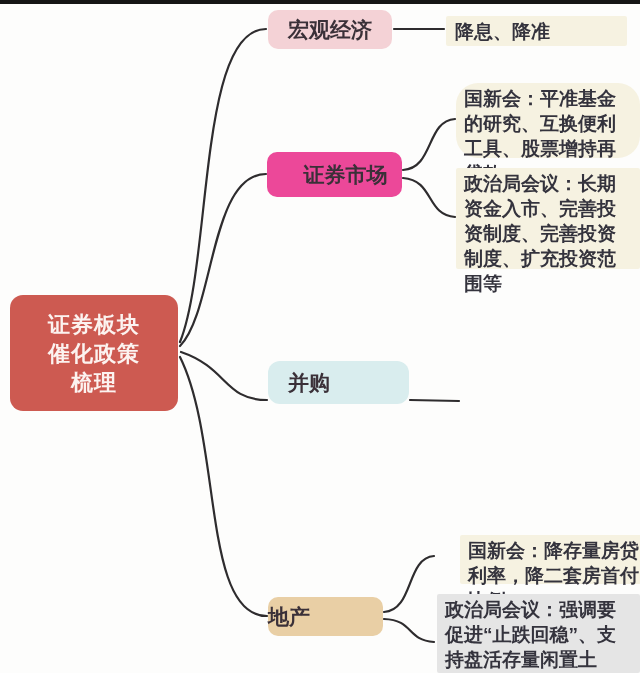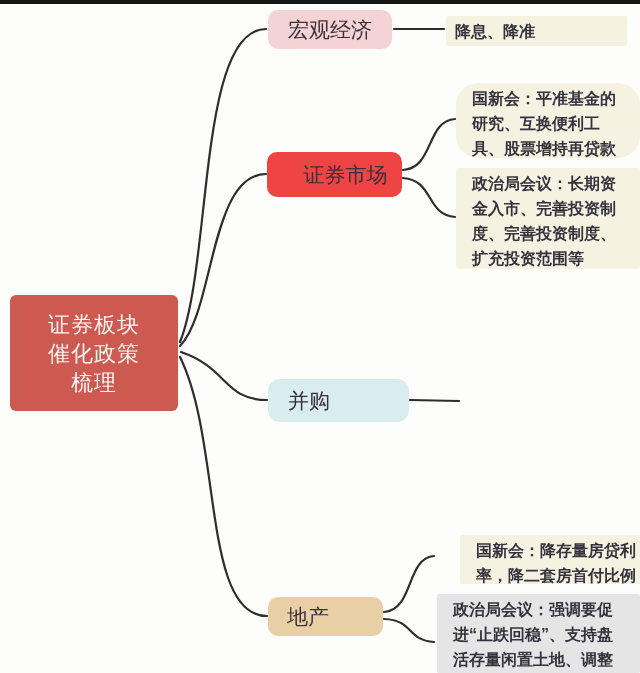--- a/index.html
+++ b/index.html
@@ -19,43 +19,43 @@
   }
   .lines-layer{
     position:absolute;left:0;top:0;width:640px;height:673px;
     pointer-events:none;
   }
   .node{
     position:absolute;
     box-sizing:border-box;
     border-radius:10px;
     display:flex;align-items:center;
-    font-weight:normal;
+    font-weight:bold;
     color:#3a3038;
   }
   .node.centered{justify-content:center;text-align:center;}
   .root-node{
     left:10px;top:295px;width:168px;height:116px;
-    border-radius:6px;
+    border-radius:13px;
     font-size:22px;line-height:29px;
     white-space:pre-line;
     justify-content:center;text-align:center;
     letter-spacing:1px;
   }
   .branch-macro{left:268px;top:10px;width:124px;height:39px;font-size:21px;}
   .branch-market{left:267px;top:152px;width:135px;height:45px;font-size:21px;}
-  .branch-ma{left:268px;top:379px;width:141px;height:43px;font-size:21px;padding-left:20px;border-radius:12px;}
-  .branch-re{left:268px;top:597px;width:115px;height:39px;font-size:21px;padding-left:19px;}
+  .branch-ma{left:268px;top:361px;width:141px;height:43px;font-size:21px;padding-left:20px;border-radius:12px;}
+  .branch-re{left:268px;top:597px;width:115px;height:39px;font-size:21px;}
   .leaf{
     position:absolute;
     box-sizing:border-box;
-    font-size:16px;line-height:25px;
+    font-size:19px;line-height:25px;
     font-weight:bold;
     color:#34333d;
-    padding:3px 16px;
+    padding:3px 8px;
     border-radius:2px;
   }
   .leaf-macro-1{left:446px;top:16px;width:181px;height:30px;padding-left:9px;}
   .leaf-market-1{left:456px;top:83px;width:184px;height:75px;}
   .leaf-market-2{left:456px;top:168px;width:184px;height:101px;}
   .leaf-ma-1{left:461px;top:294px;width:179px;height:218px;line-height:24px;}
   .leaf-re-1{left:439px;top:535px;width:199px;height:49px;margin-left:21px;}
   .leaf-re-2{left:437px;top:594px;width:203px;height:79px;}
 </style>
 </head>
@@ -77,21 +77,21 @@
     <path d="M 384 612 C 414 610 406 558 434 556"></path>
     <path d="M 384 619 C 414 620 406 640 434 642"></path>
   </svg>
 
   <div class="node root-node" style="background: rgb(205, 90, 81); color: rgb(252, 243, 240);">证券板块
 催化政策
 梳理</div>
 
   <div class="node centered branch-macro" style="background: rgb(244, 210, 214);">宏观经济</div>
 
-  <div class="node centered branch-market" style="background: #ef4444; padding-left: 22px;">证券市场</div>
+  <div class="node centered branch-market" style="background: #ec4899; padding-left: 22px;">证券市场</div>
 
   <div class="node branch-ma" style="background: rgb(217, 237, 238);">并购</div>
 
   <div class="node branch-re" style="background: rgb(233, 207, 165);">地产</div>
 
   <div class="leaf leaf-macro-1" style="background: rgb(246, 242, 225);">降息、降准</div>
 
   <div class="leaf leaf-market-1" style="background: rgb(246, 242, 225); border-radius: 22px;">国新会：平准基金的研究、互换便利工具、股票增持再贷款</div>
 
   <div class="leaf leaf-market-2" style="background: rgb(246, 242, 225);">政治局会议：长期资金入市、完善投资制度、完善投资制度、扩充投资范围等</div>

